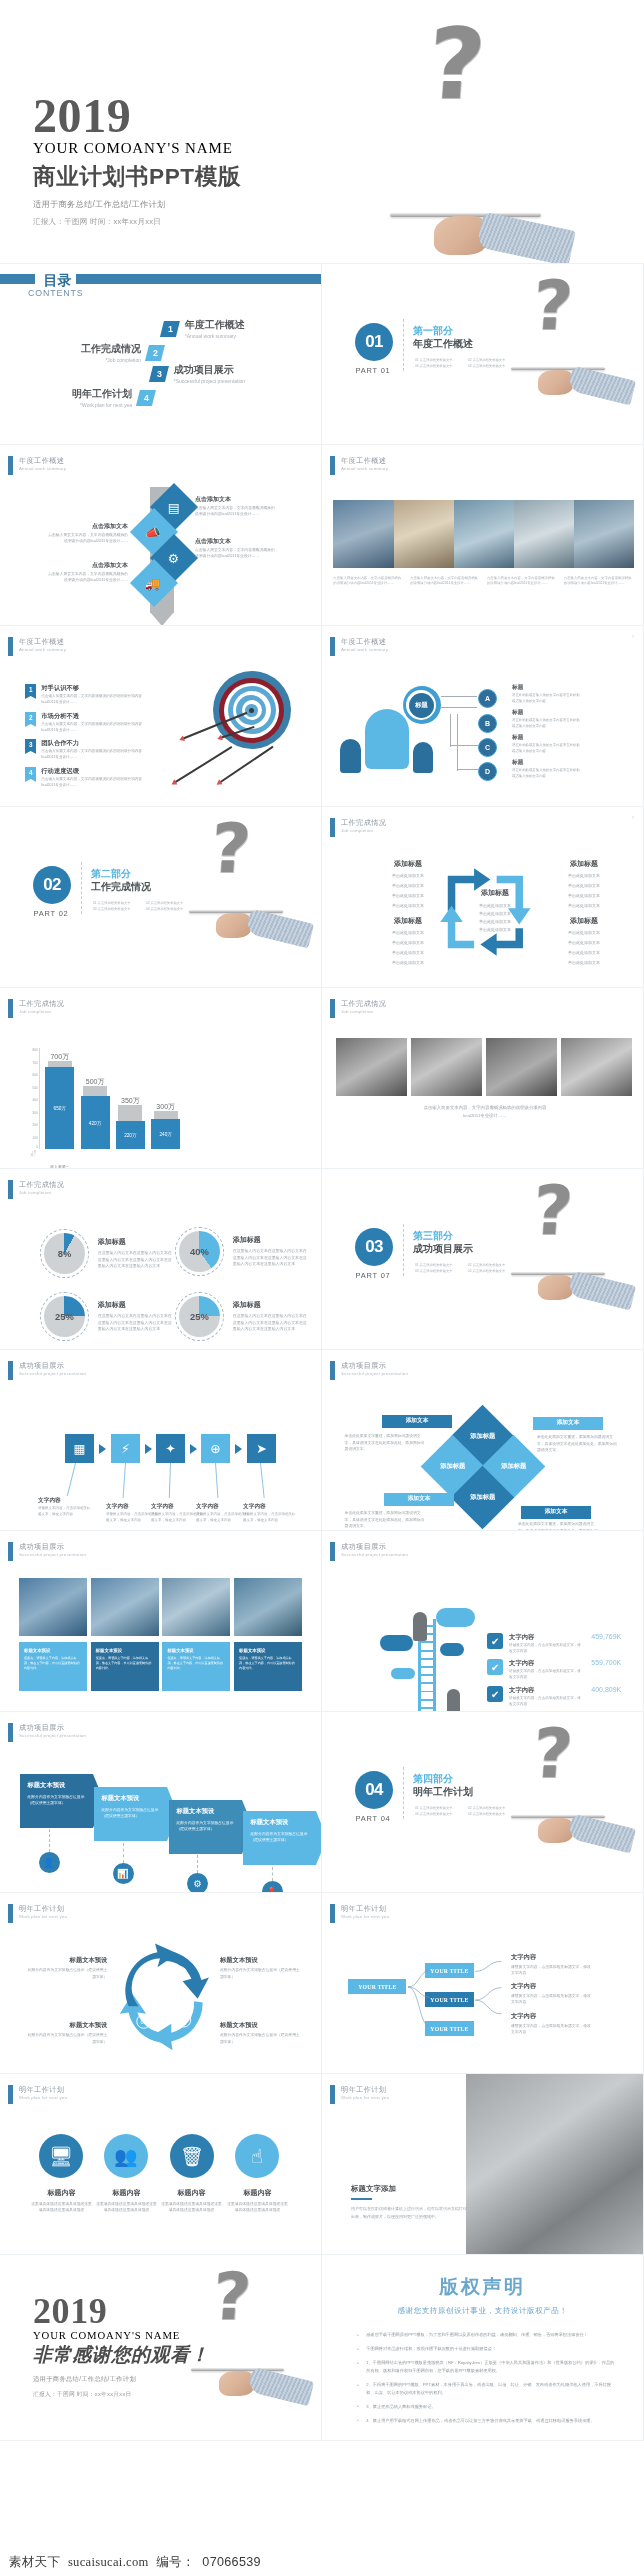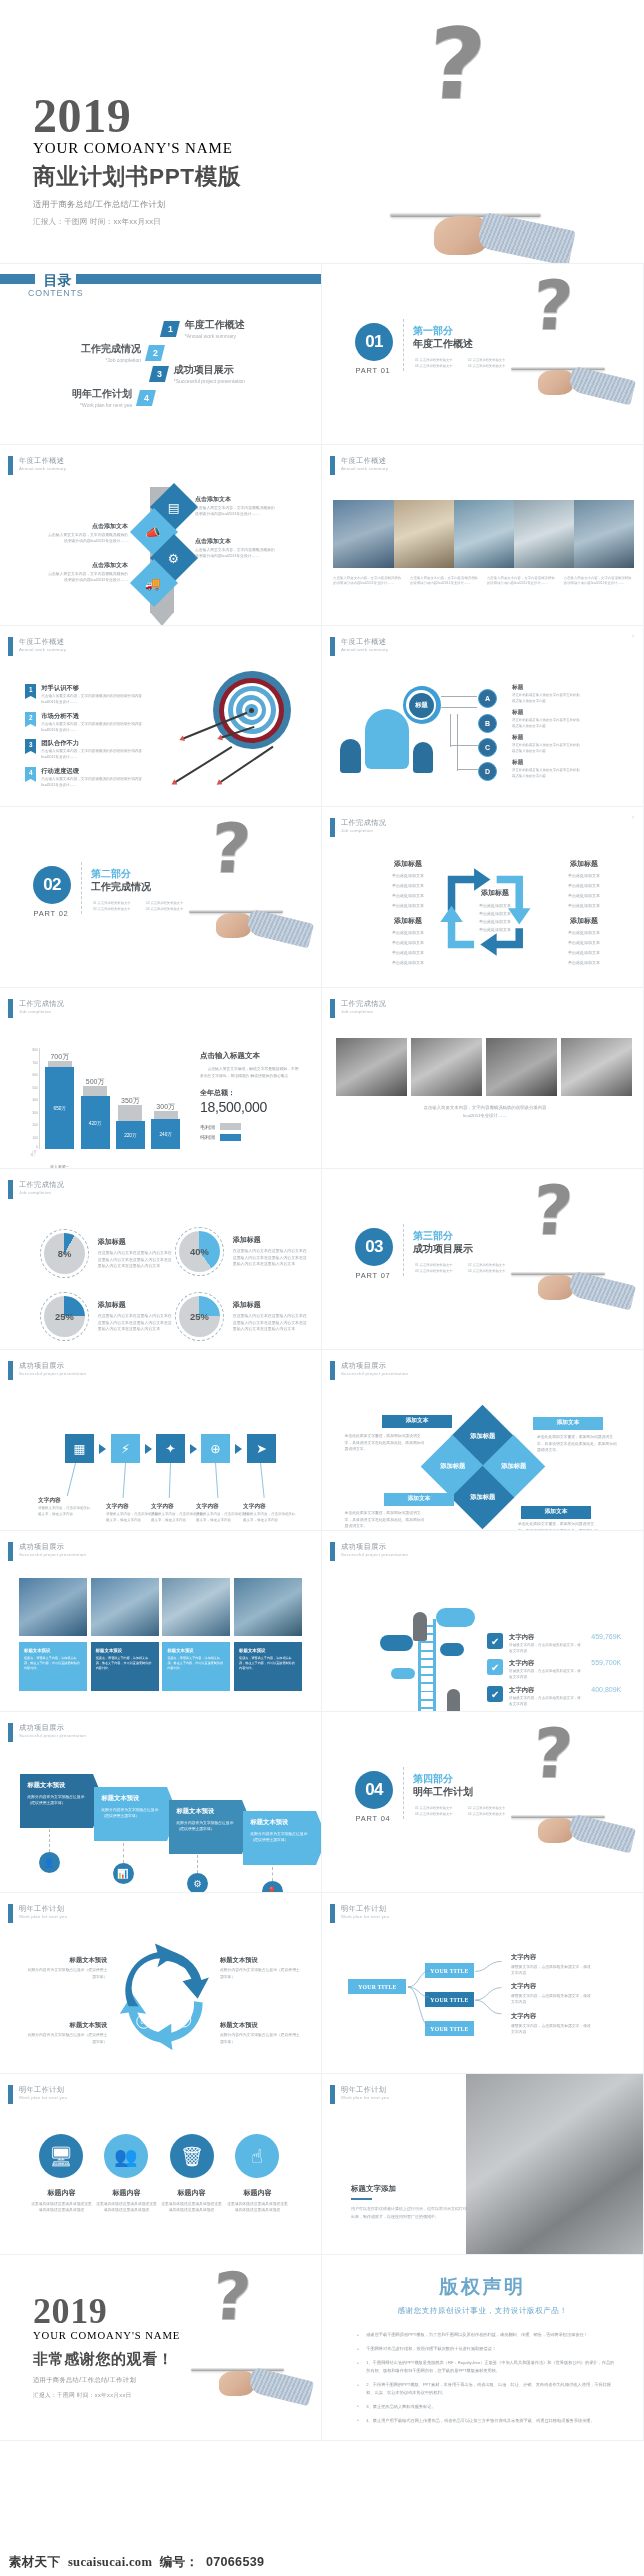--- a/index.html
+++ b/index.html
@@ -257,21 +257,21 @@
               letter-spacing:2.5px; margin-top:19px; }
   .cp-sub { text-align:center; font-size:7.5px; color:#6ba6cb; margin-top:6.3px; letter-spacing:0.6px; }
   .cp-list { margin:15px 28px 0 35px; }
   .cp-li { display:flex; gap:7.5px; margin-bottom:6.3px; font-size:4.2px;
            color:#8e969d; line-height:1.85; }
   .cp-li .b { color:#b4bcc3; font-size:5px; line-height:1; margin-top:1.3px; }
 
   
   .wm { position:absolute; left:0; bottom:0; width:644px; height:28px;
         display:flex; align-items:center; gap:7.5px; padding-left:8.8px;
-        font-size:12.6px; font-weight:700; color:#3a3a3a; letter-spacing:0.3px;
+        font-size:12.6px; font-weight:400; color:#3a3a3a; letter-spacing:0.3px;
         background:#fff; }
   .wm .dom { font-family:"Liberation Serif",serif; }
 </style>
 </head>
 <body>
 
 <div class="sheet">
 
   <div class="slide full">
     <div class="cover-left">
@@ -658,36 +658,20 @@
         <div class="bc-col">
           <div class="bc-top">300万</div>
           <div class="bc-gross" style="height:38px;">
             <div class="bc-net" style="height:30px;bottom:0;">240万</div>
           </div>
 
         </div>
       </div>
     </div>
 
-    <div class="bc-side">
-      <h4>点击输入标题文本</h4>
-      <p>点击输入简要文字解说，解说文字尽量概括精炼，不用多余的文字修饰，简洁精准的 解说所提炼的核心概念</p>
-      <div class="bc-total-l">全年总额：</div>
-      <div class="bc-total-v">18,500,000</div>
-      <div class="bc-leg">
-        <div>
-          <span>毛利润</span>
-          <span class="bc-sw" style="background:#c4c7c9;"></span>
-        </div>
-        <div>
-          <span>纯利润</span>
-          <span class="bc-sw" style="background:#2f86bd;"></span>
-        </div>
-      </div>
-    </div>
   </div>
 
   <div class="slide">
     <div class="sh">
       <div class="sh-bar"></div>
       <div>
         <div class="sh-cn">工作完成情况</div>
         <div class="sh-en">Job completion</div>
       </div>
     </div>
@@ -1158,21 +1142,21 @@
       <h4>标题文字添加</h4>
       <div class="ph-rule"></div>
       <p>用户可以在投影仪或者计算机上进行演示，也可以将演示文稿打印出来，制作成胶片，以便应用到更广泛的领域中。</p>
     </div>
   </div>
 
   <div class="slide last">
     <div style="position:absolute;left:33px;top:39px;">
       <div class="cover-year" style="font-size:36px;">2019</div>
       <div class="cover-en" style="font-size:10.7px;">YOUR COMOANY'S NAME</div>
-      <div class="cover-cn" style="font-size:15px;margin-top:9px;">非常感谢您的观看！</div>
+      <div class="cover-cn" style="font-size:19px;margin-top:1px;font-style:italic;">非常感谢您的观看！</div>
       <div class="cover-sub" style="font-size:6.3px;">适用于商务总结/工作总结/工作计划</div>
       <div class="cover-meta" style="font-size:5.7px;margin-top:6.3px;">汇报人：千图网    时间：xx年xx月xx日</div>
     </div>
     <div class="qm-wrap" style="left:213px;top:16.4px;">
       <div class="qm" style="font-size:65px;">?</div>
     </div>
     <div class="tray" style="position:absolute;left:191px;top:113px;width:93px;height:3.1px;"></div>
     <div class="hand" style="position:absolute;left:219px;top:116px;width:35px;height:25px;"></div>
     <div class="cuff" style="position:absolute;left:249px;top:119px;width:63px;height:25px;transform:rotate(14deg);"></div>
   </div>

